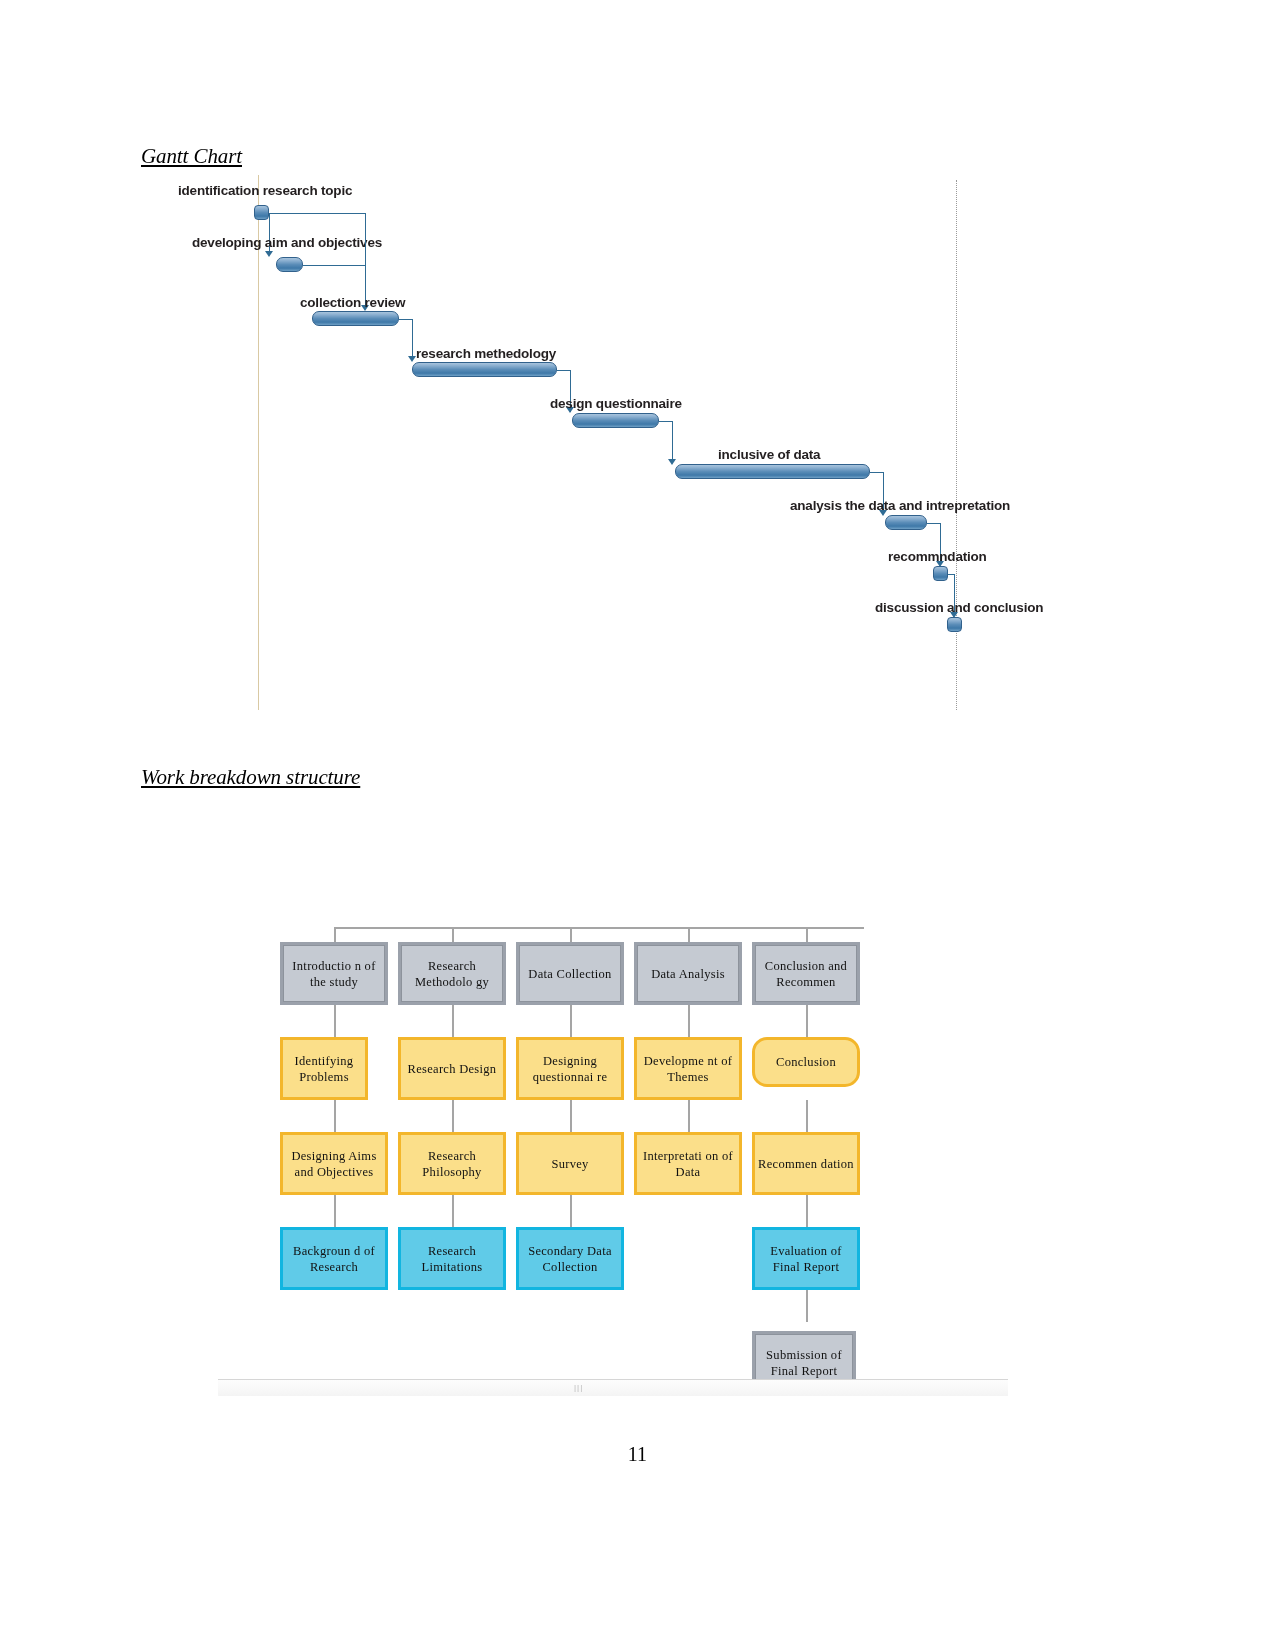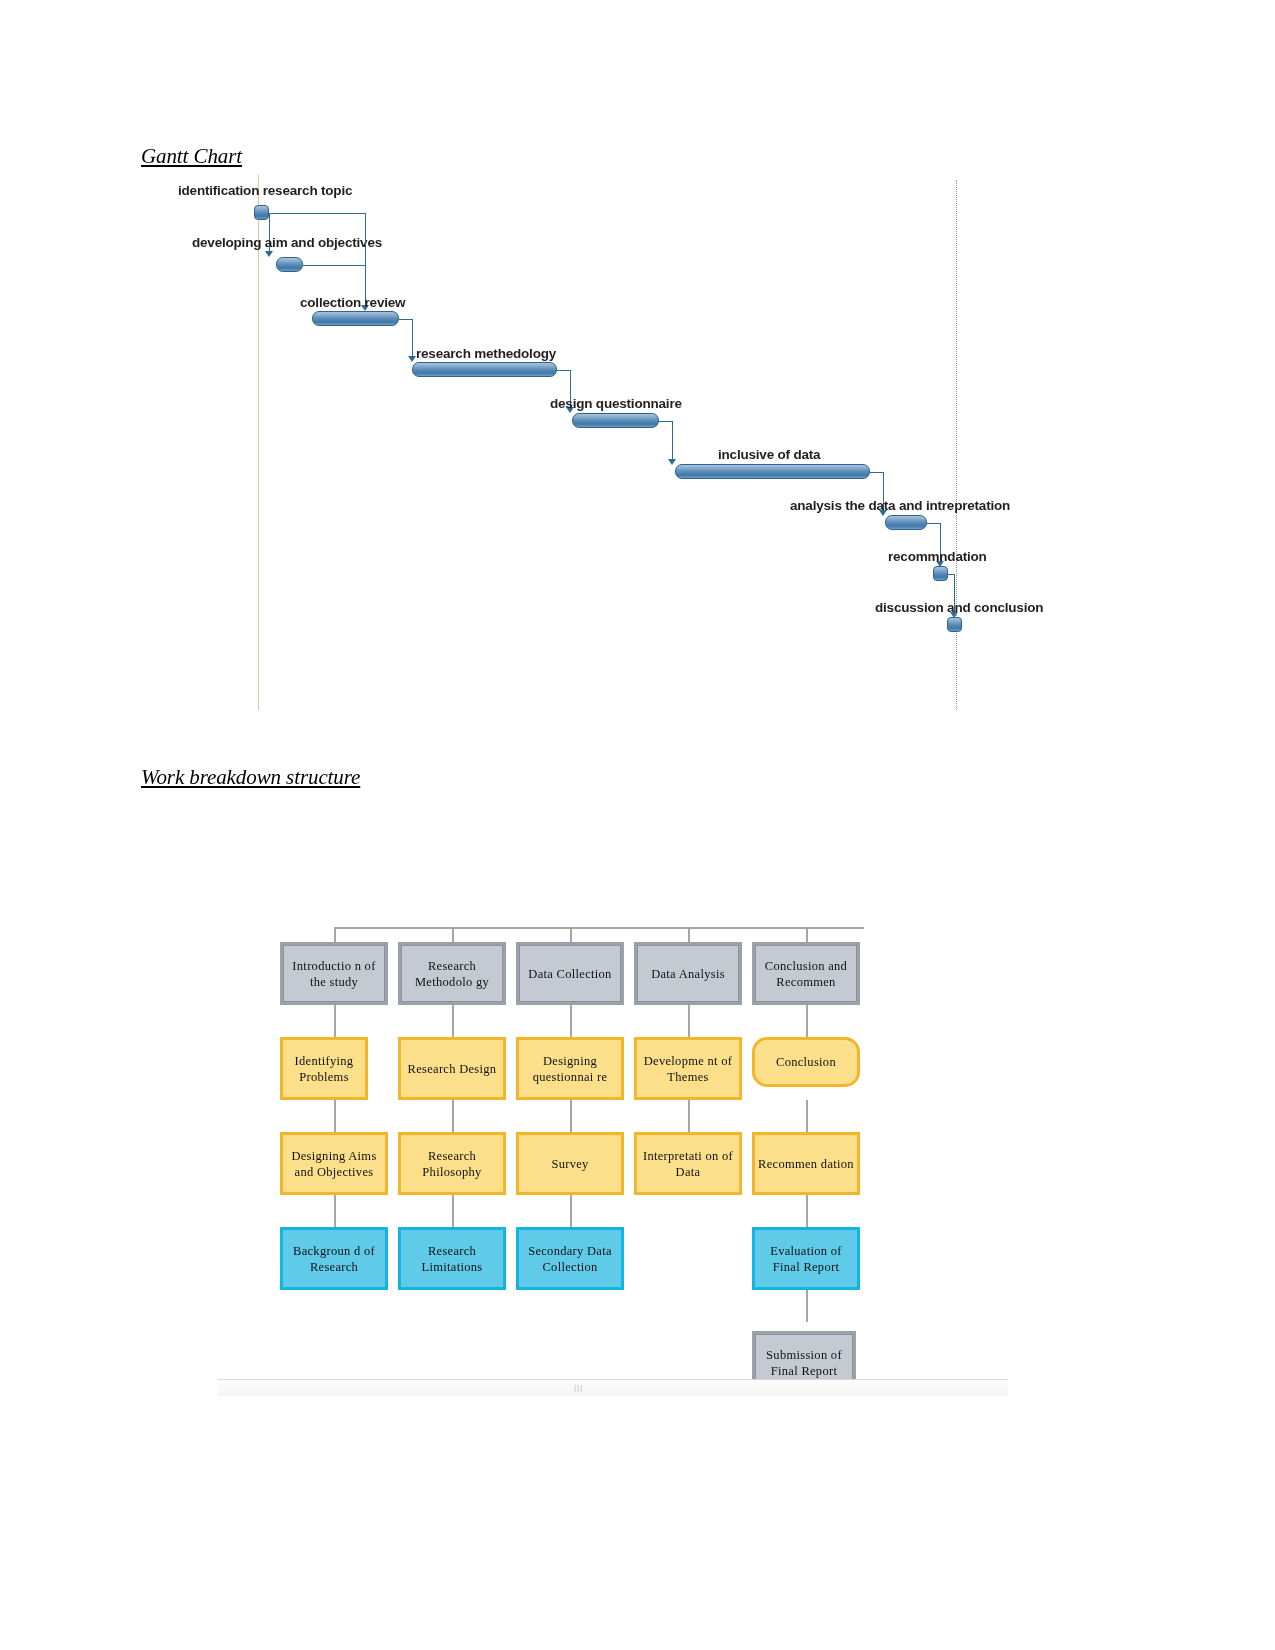--- a/index.html
+++ b/index.html
@@ -258,14 +258,15 @@
     <div class="wbs-line-v" style="left:588px; top:385px; height:32px;"></div>
 
     <div class="wbs-box lvl1" style="left:534px; top:417px; width:104px; height:63px;margin-top:9px;">Submission of Final Report</div>
 
   </div>
 
   <div class="objstrip">
     <div class="thumb">|||</div>
   </div>
 
+  <div class="pagenum" style="left:0; top:1443px;">11</div>
 
 </div>
 
 </body></html>

